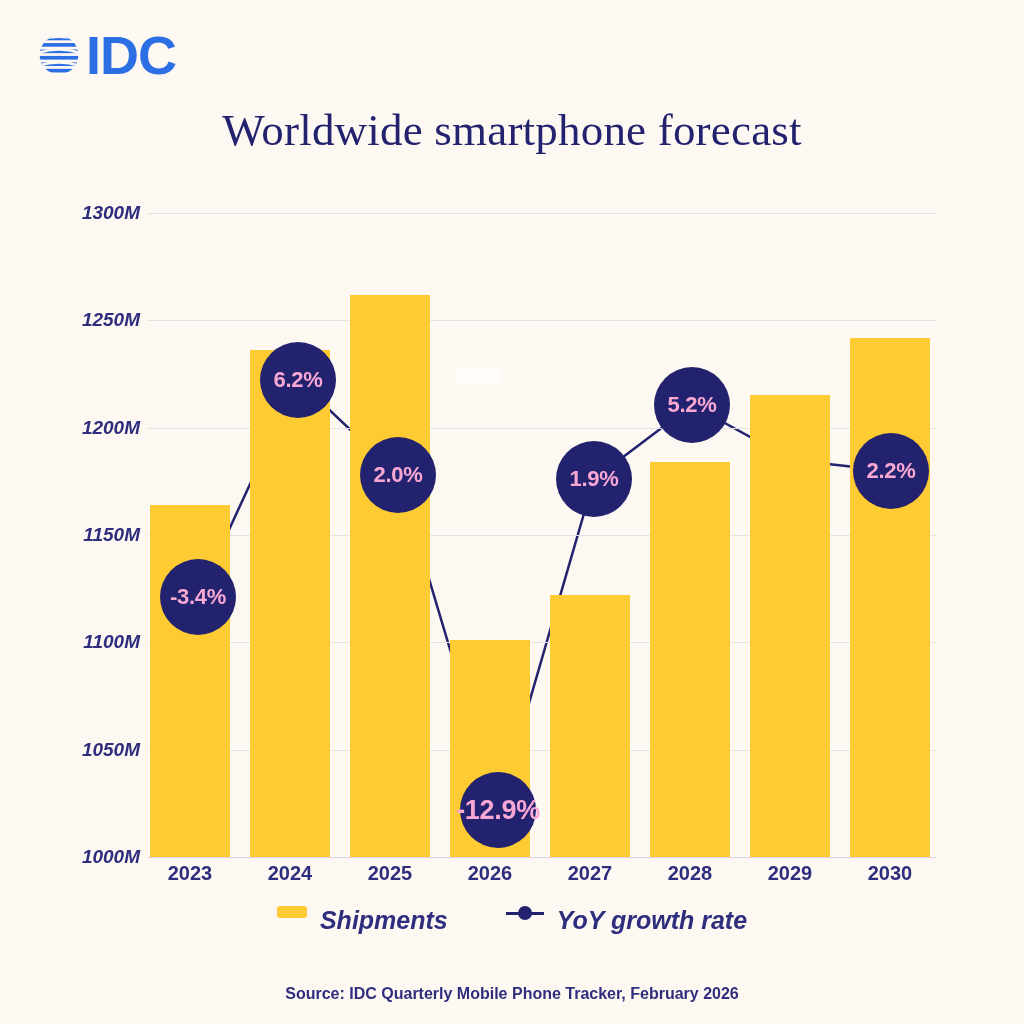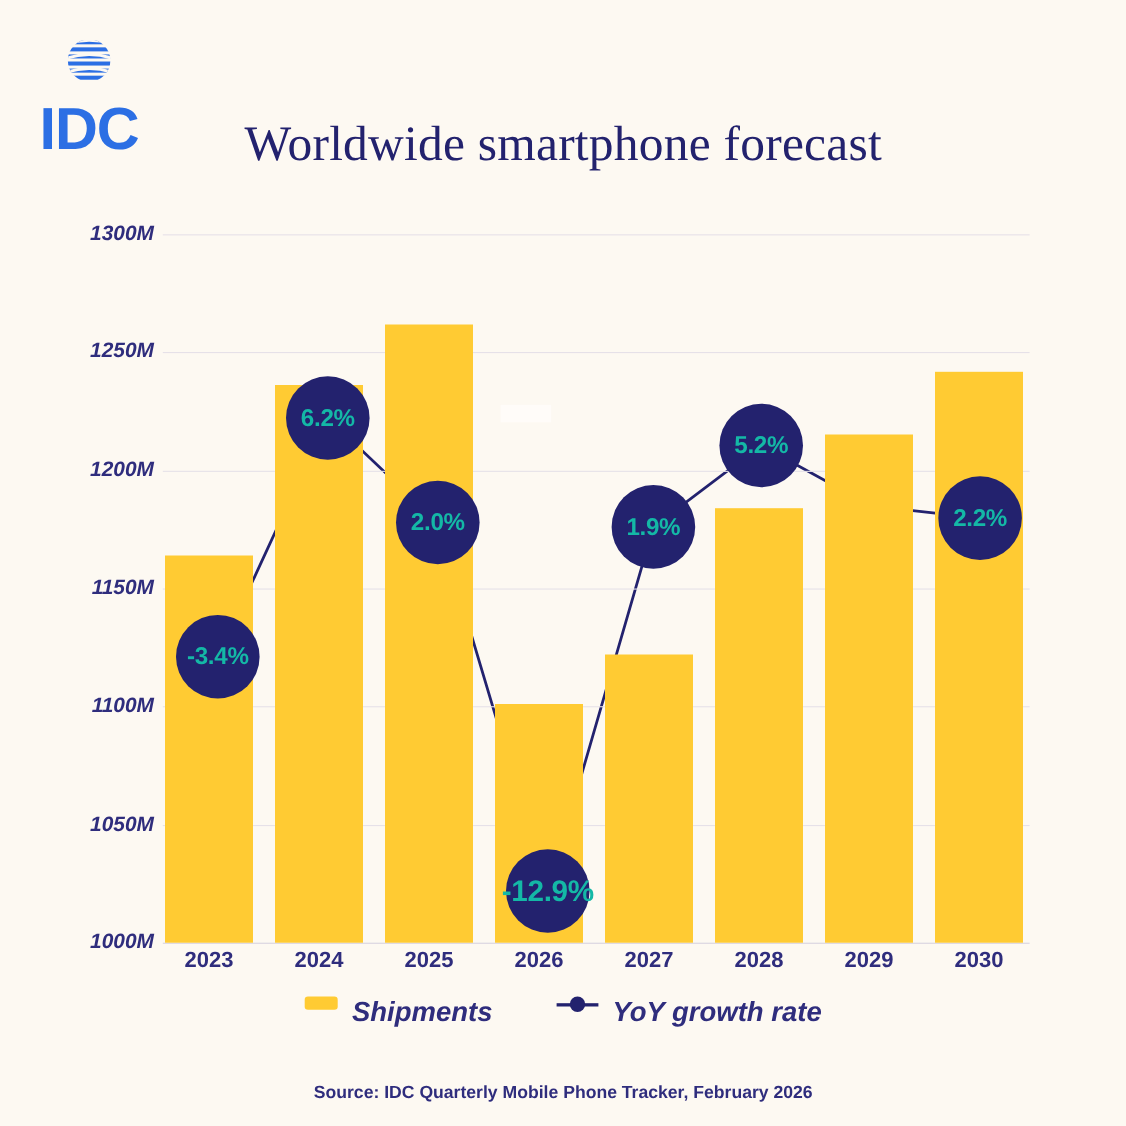--- a/index.html
+++ b/index.html
@@ -7,21 +7,21 @@
   body{
     width:1024px;height:1024px;overflow:hidden;
     background:#FDF9F2;
     font-family:"Liberation Sans", sans-serif;
     color:#23226E;
     position:relative;
   }
   #canvas{position:relative;width:1024px;height:1024px;}
 
   
-  .logo{position:absolute;left:36px;top:32px;display:flex;align-items:center;gap:16px;flex-direction:column;}
+  .logo{position:absolute;left:36px;top:32px;display:flex;align-items:flex-end;gap:4px;}
   .logo-globe{width:46px;height:46px;display:block;}
   .logo-word{font-family:"Liberation Sans",sans-serif;font-size:54px;font-weight:700;
     color:#2C6FE4;letter-spacing:-1px;line-height:46px;}
 
   
   .title{position:absolute;left:0;right:0;top:104px;text-align:center;
     font-family:"Liberation Serif", serif;font-size:45px;font-weight:400;
     color:#23226E;letter-spacing:.2px;}
   .subtitle{position:absolute;left:0;right:0;top:166px;text-align:center;
     font-family:"Liberation Sans", sans-serif;font-size:24px;font-weight:700;
@@ -35,21 +35,21 @@
   .ytick span{position:absolute;right:0;transform:translateY(-50%);
     font-size:19px;font-weight:700;color:#2F2D7D;white-space:nowrap;font-style:italic;}
   .ylabels{position:absolute;left:68px;top:0;width:72px;}
 
   .bar{position:absolute;background:#FFCB33;}
   .xlabel{position:absolute;top:862px;width:100px;text-align:center;
     font-size:20px;font-weight:700;color:#2F2D7D;}
 
   .marker{position:absolute;width:76px;height:76px;border-radius:50%;
     background:#23226E;display:flex;align-items:center;justify-content:center;
-    color:#14b8a6;font-size:22px;font-weight:700;letter-spacing:-.3px;}
+    color:#f9a8d4;font-size:22px;font-weight:700;letter-spacing:-.3px;}
   .marker.small{font-size:27px;}
 
   
   .legend{position:absolute;left:0;right:0;top:906px;display:flex;
     align-items:center;justify-content:center;gap:58px;}
   .legend-item{display:flex;align-items:flex-start;gap:13px;font-style:italic;}
   .legend-swatch-bar{width:30px;height:12px;border-radius:3px;background:#FFCB33;}
   .legend-swatch-line{width:38px;height:14px;position:relative;}
   .legend-swatch-line .ln{position:absolute;left:0;top:6px;width:38px;height:2.5px;background:#23226E;}
   .legend-swatch-line .dt{position:absolute;left:12px;top:0;width:14px;height:14px;

